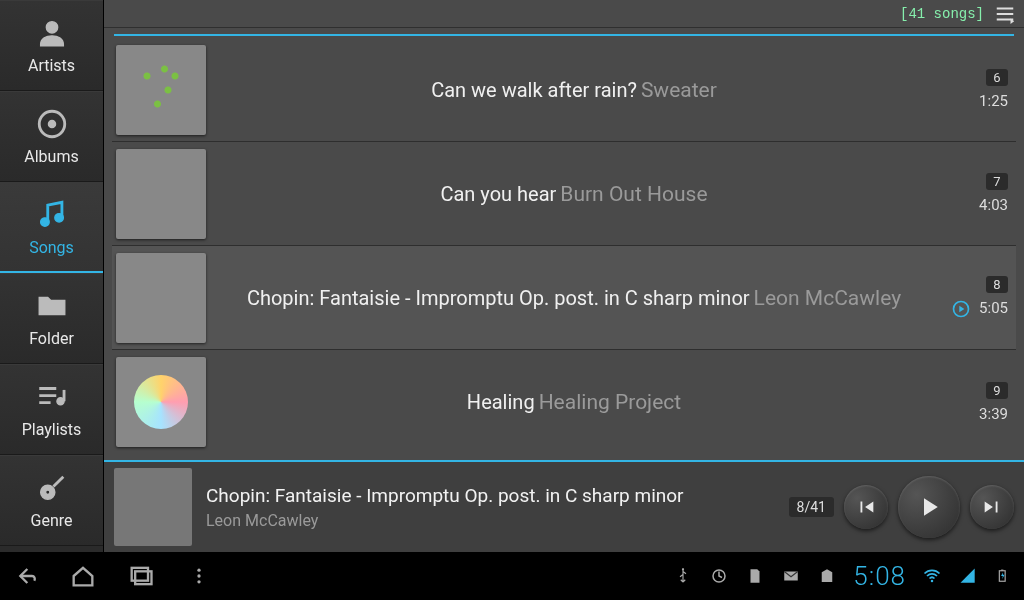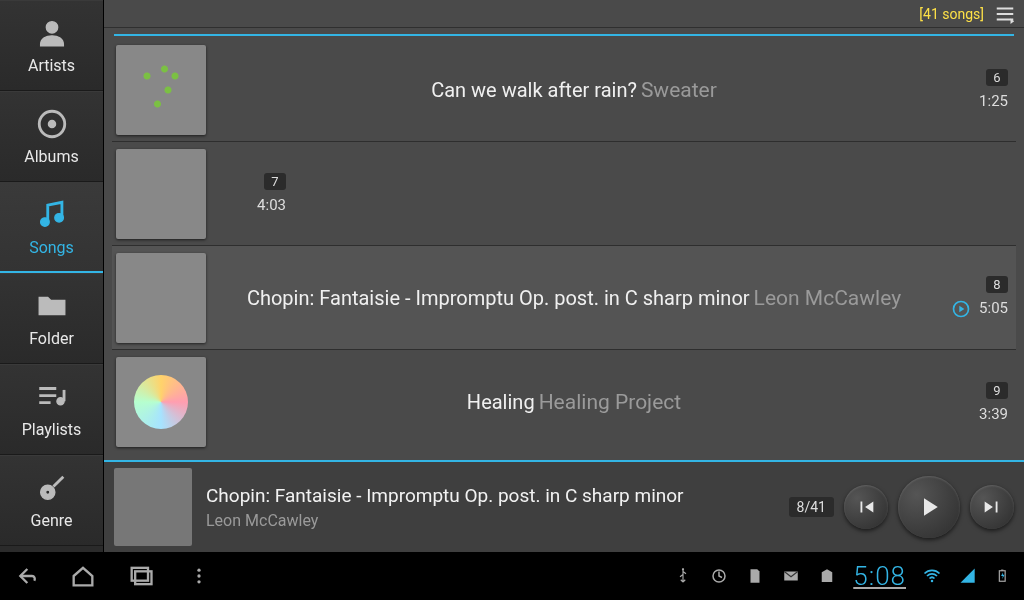--- a/index.html
+++ b/index.html
@@ -12,21 +12,21 @@
   .nav-item.active { background: linear-gradient(#3a3a3a, #333); }
   .nav-item.active .nav-label { color: #33b5e5; }
   .nav-item.active { border-bottom: 2px solid #33b5e5; }
   .nav-icon { width: 34px; height: 34px; display:flex; align-items:center; justify-content:center; }
   .nav-icon svg { width: 34px; height: 34px; fill: #bbb; stroke:#bbb; }
   .nav-item.active .nav-icon svg { fill:#33b5e5; stroke:#33b5e5; }
 
   
   .main { flex: 1; display: flex; flex-direction: column; background: #4a4a4a; }
   .topbar { height: 28px; display: flex; align-items: center; justify-content: flex-end; padding: 0 8px; background: #4a4a4a; border-bottom: 1px solid #2f2f2f; gap: 10px;}
-  .topbar .count { color: #fde047; font-size: 14px; }
+  .topbar .count { color: #86efac; font-size: 14px; font-family: Liberation Mono, monospace; }
   .topbar .menu-icn { width: 22px; height: 22px; display:flex; align-items:center; justify-content:center; cursor:pointer; }
   .accent-divider { height: 2px; background: #33b5e5; margin: 6px 10px 0 10px; }
 
   .song-list { flex:1; display:flex; flex-direction:column; padding: 2px 8px 0 8px; overflow:hidden; }
   .song-row { display:flex; align-items:center; height: 104px; border-bottom: 1px solid #2e2e2e; padding: 6px 4px; gap: 14px; cursor:pointer;}
   .song-row .art { width: 90px; height: 90px; background:#888; border-radius: 2px; box-shadow: 0 1px 3px rgba(0,0,0,.6); flex:none; background-size:cover; background-position:center;}
   .song-info { flex:1; display:flex; justify-content:center; gap:4px; min-width:0;}
   .song-title { font-size: 20px; color: #f0f0f0; white-space: nowrap; overflow:hidden; text-overflow:ellipsis;}
   .song-artist { font-size: 21px; color: #9a9a9a;}
   .song-meta { display:flex; flex-direction:column; align-items:flex-end; gap:6px; padding-right:4px; min-width:70px;}
@@ -43,21 +43,21 @@
   .np-info { flex:1; display:flex; flex-direction:column; gap:4px; min-width:0;}
   .np-title { font-size: 19px; color:#f2f2f2; white-space:nowrap; overflow:hidden; text-overflow:ellipsis;}
   .np-artist { font-size: 16px; color:#9a9a9a;}
   .np-right { display:flex; align-items:center; gap:10px;}
   .np-count { font-size: 14px; color:#ddd; background:#2b2b2b; border-radius:3px; padding:2px 8px;}
   .ctrl-btn { width:44px; height:44px; border-radius:50%; background: radial-gradient(circle at 30% 30%, #555, #2c2c2c); box-shadow: inset 0 1px 2px rgba(255,255,255,.15), 0 2px 4px rgba(0,0,0,.6); display:flex; align-items:center; justify-content:center; cursor:pointer;}
   .ctrl-btn.big { width:62px; height:62px;}
   .ctrl-btn svg { fill:#e8e8e8; }
 
   
-  .sysbar { height: 48px; width:1024px; background:#000; display:flex; align-items:center; padding:0 10px; color:#aaa;text-decoration:underline;}
+  .sysbar { height: 48px; width:1024px; background:#000; display:flex; align-items:center; padding:0 10px; color:#aaa;}
   .sysbar .left { display:flex; gap:28px; align-items:center;}
   .sysbar .right { margin-left:auto; display:flex; gap:16px; align-items:center;}
   .sysbar .clock { color:#33b5e5; font-size:26px; letter-spacing:1px; font-weight:300;}
   .sysbtn { width:30px; height:30px; display:flex; align-items:center; justify-content:center; cursor:pointer;}
   .sysicon { width:20px; height:20px; display:flex; align-items:center; justify-content:center;}
 
   
   .art1 { background: radial-gradient(circle at 50% 40%, #fff 0%, #fff 55%, #f5fff2 60%) , #fff; position:relative;}
   .art1::after{content:"";position:absolute;inset:10px; background: radial-gradient(circle at 30% 30%, #7bc043 3px, transparent 4px), radial-gradient(circle at 60% 50%, #7bc043 3px, transparent 4px), radial-gradient(circle at 45% 70%, #7bc043 3px, transparent 4px), radial-gradient(circle at 70% 30%, #7bc043 3px, transparent 4px), radial-gradient(circle at 55% 20%, #7bc043 3px, transparent 4px);}
   .art2 { background: linear-gradient(#f5d98a,#e8bf63);}
@@ -152,20 +152,24 @@
         <div class="song-meta">
           <span class="song-track">6</span>
           <div class="song-time-row">
             <span class="song-time">1:25</span>
           </div>
         </div>
       </div>
 
       <div class="song-row">
         <div class="art art2"></div>
+        <div class="song-info">
+          <div class="song-title">Can you hear</div>
+          <div class="song-artist">Burn Out House</div>
+        </div>
         <div class="song-meta">
           <span class="song-track">7</span>
           <div class="song-time-row">
             <span class="song-time">4:03</span>
           </div>
         </div>
       </div>
 
       <div class="song-row playing">
         <div class="art art3"></div>

